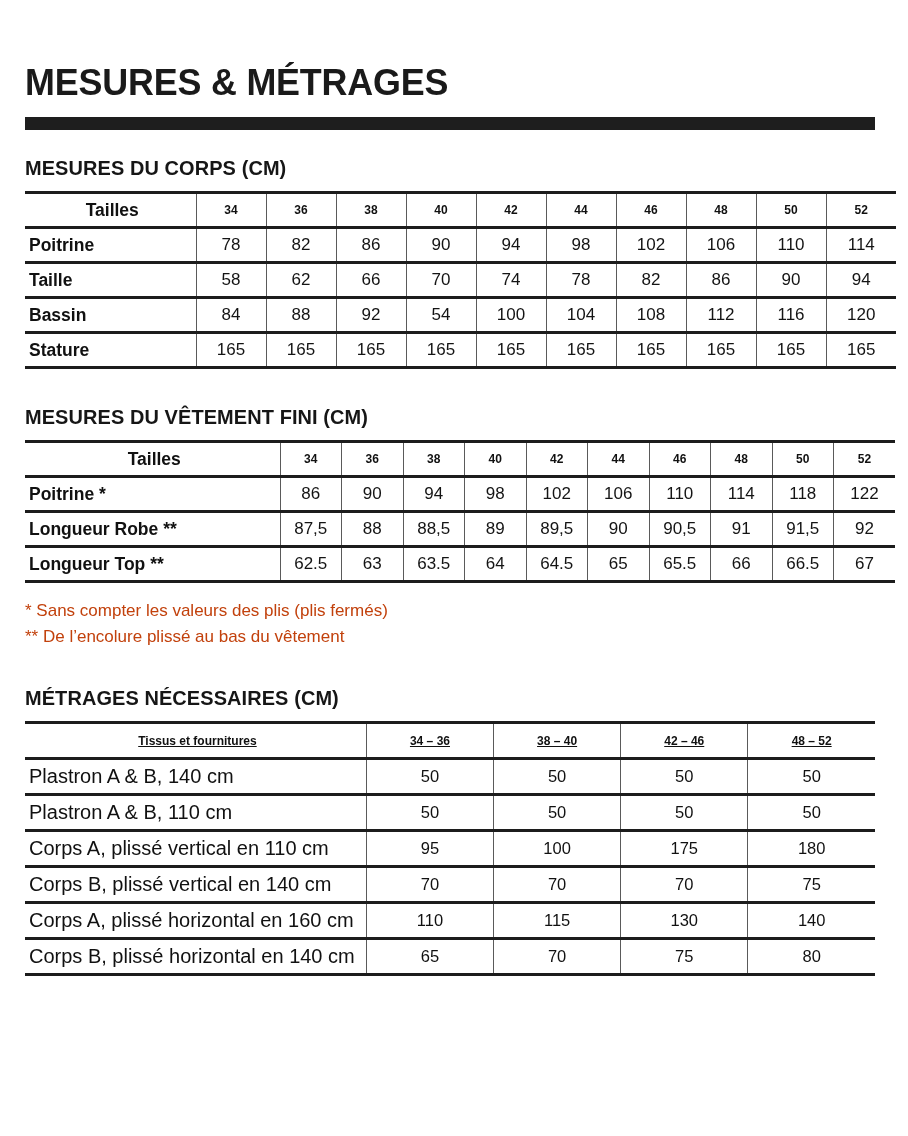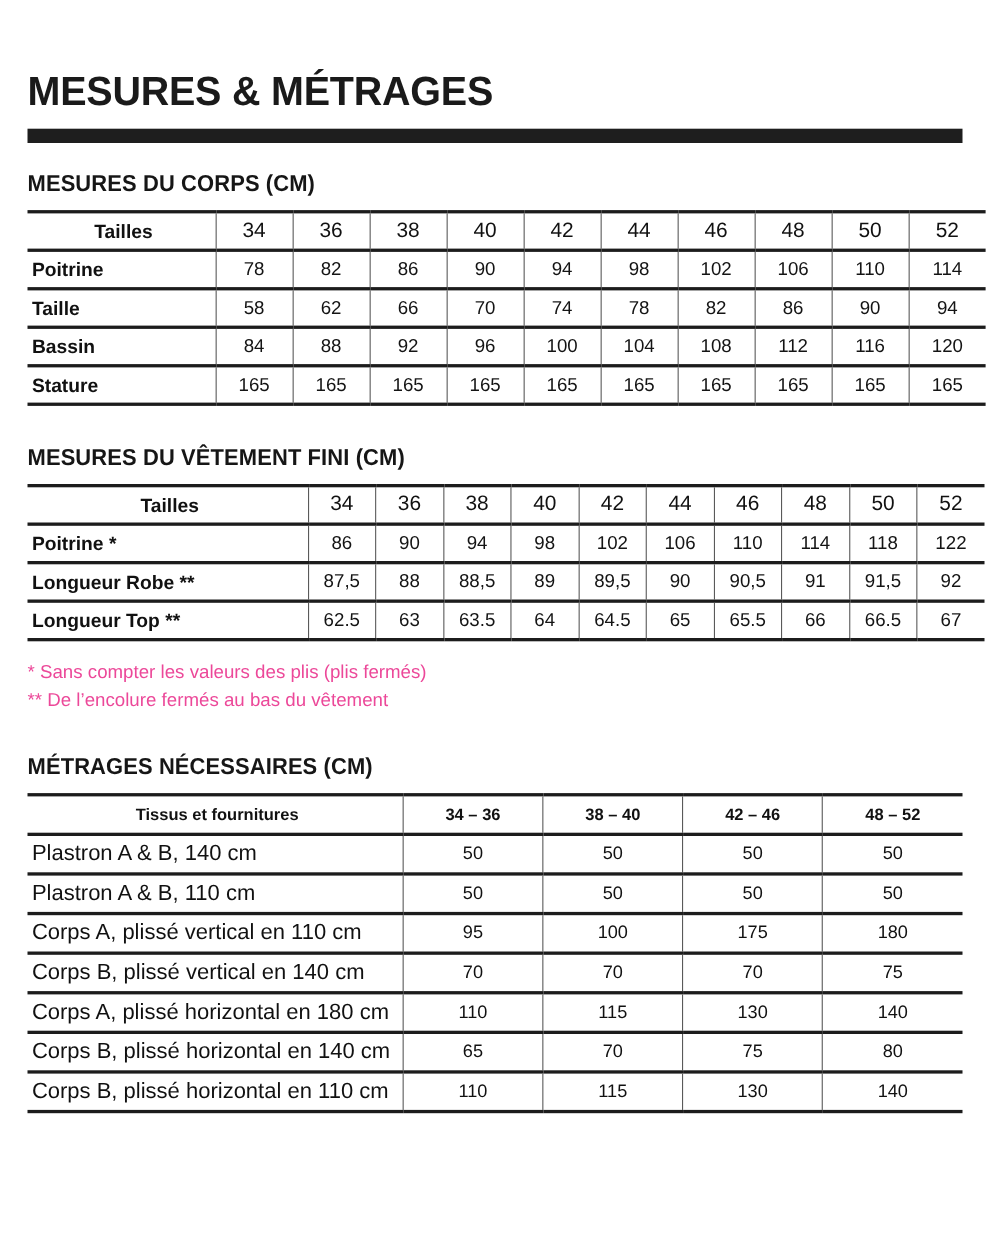--- a/index.html
+++ b/index.html
@@ -99,22 +99,22 @@
   .lbl {
     padding-left: 4px !important;
   }
 
   
   .size-table th, .size-table td {
     height: 35px;
     font-size: 17px;
   }
   .size-table thead th {
-    font-weight: normal;
-    font-size: 19px;
+    font-weight: bold;
+    font-size: 12px;
   }
   .size-table .lbl {
     font-weight: bold;
     font-size: 17.5px;
   }
   .size-table td.val {
     font-size: 17px;
     color: #141414;
   }
 
@@ -129,38 +129,39 @@
   
   #table-yardage { margin-top: 11px; }
   #table-yardage col.c0 { width: 341px; }
   #table-yardage col.cn { width: 127px; }
   #table-yardage th, #table-yardage td {
     height: 36px;
     font-size: 17.5px;
   }
   #table-yardage thead th {
     font-weight: bold;
-    font-size: 15px;
+    font-size: 12px;
+    text-decoration: underline;
   }
   #table-yardage thead th:first-child {
     padding-left: 4px !important;
   }
   #table-yardage tbody td:first-child {
     font-weight: normal;
     font-size: 20px;
     padding-left: 4px !important;
   }
   #table-yardage tbody td.val { font-size: 16.5px; }
 
   
   .footnotes {
     margin-top: 15px;
     font-size: 17px;
     line-height: 26px;
-    color: #ec4899;
+    color: #c2410c;
   }
   .footnotes div { white-space: nowrap; }
 </style>
 </head>
 <body>
 
 <div class="page">
   <div class="inner">
 
     <h1 class="doc-title">MESURES &amp; MÉTRAGES</h1>
@@ -222,21 +223,21 @@
           <td class="val">82</td>
           <td class="val">86</td>
           <td class="val">90</td>
           <td class="val">94</td>
         </tr>
         <tr class="hrule-bot">
           <td class="lbl">Bassin</td>
           <td class="val">84</td>
           <td class="val">88</td>
           <td class="val">92</td>
-          <td class="val">96</td>
+          <td class="val">54</td>
           <td class="val">100</td>
           <td class="val">104</td>
           <td class="val">108</td>
           <td class="val">112</td>
           <td class="val">116</td>
           <td class="val">120</td>
         </tr>
         <tr class="hrule-bot">
           <td class="lbl">Stature</td>
           <td class="val">165</td>
@@ -322,21 +323,21 @@
           <td class="val">65.5</td>
           <td class="val">66</td>
           <td class="val">66.5</td>
           <td class="val">67</td>
         </tr>
       </tbody>
     </table>
 
     <div class="footnotes">
       <div>* Sans compter les valeurs des plis (plis fermés)</div>
-      <div>** De l’encolure fermés au bas du vêtement</div>
+      <div>** De l’encolure plissé au bas du vêtement</div>
     </div>
 
     <div class="section-heading" id="h-metrage">MÉTRAGES NÉCESSAIRES (CM)</div>
 
     <table class="m-table" id="table-yardage">
       <colgroup>
         <col class="c0">
           <col class="cn">
           <col class="cn">
           <col class="cn">
@@ -374,37 +375,30 @@
           <td class="val">180</td>
         </tr>
         <tr class="hrule-bot">
           <td>Corps B, plissé vertical en 140 cm</td>
           <td class="val">70</td>
           <td class="val">70</td>
           <td class="val">70</td>
           <td class="val">75</td>
         </tr>
         <tr class="hrule-bot">
-          <td>Corps A, plissé horizontal en 180 cm</td>
+          <td>Corps A, plissé horizontal en 160 cm</td>
           <td class="val">110</td>
           <td class="val">115</td>
           <td class="val">130</td>
           <td class="val">140</td>
         </tr>
         <tr class="hrule-bot">
           <td>Corps B, plissé horizontal en 140 cm</td>
           <td class="val">65</td>
           <td class="val">70</td>
           <td class="val">75</td>
           <td class="val">80</td>
         </tr>
-        <tr class="hrule-bot">
-          <td>Corps B, plissé horizontal en 110 cm</td>
-          <td class="val">110</td>
-          <td class="val">115</td>
-          <td class="val">130</td>
-          <td class="val">140</td>
-        </tr>
       </tbody>
     </table>
 
   </div>
 </div>
 
 </body></html>

